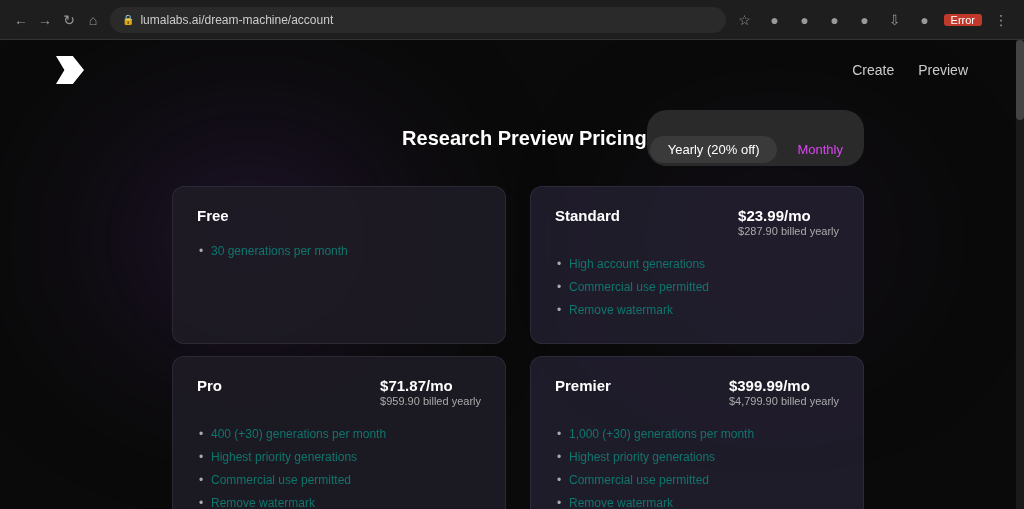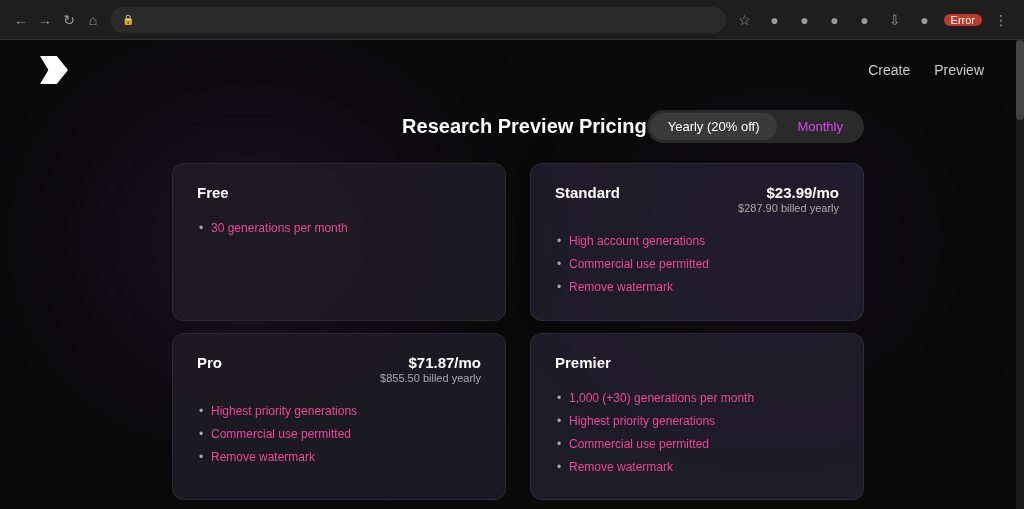--- a/index.html
+++ b/index.html
@@ -53,21 +53,21 @@
     .browser-action-btn {
       width: 22px; height: 22px;
       display: flex; align-items: center; justify-content: center;
       color: #999; font-size: 14px;
     }
     .error-badge {
       background: #c0392b;
       color: #fff;
       font-size: 11px;
       padding: 0 7px;
-      border-radius: 8px;
+      border-radius: 3px;
       font-weight: 500;
     }
 
     
     .page {
       background: #0a0a0a;
       height: calc(509px - 40px);
       position: relative;
       overflow: hidden;
     }
@@ -88,21 +88,21 @@
       width: 300px; height: 200px;
       background: radial-gradient(ellipse, rgba(60, 30, 90, 0.4) 0%, transparent 70%);
       top: 100px; right: 100px;
     }
 
     
     .navbar {
       display: flex;
       align-items: center;
       justify-content: space-between;
-      padding: 16px 40px;
+      padding: 16px 56px;
       position: relative;
       z-index: 10;
     }
     .logo {
       width: 28px; height: 28px;
       background: #fff;
       clip-path: polygon(0 0, 60% 0, 100% 50%, 60% 100%, 0 100%, 30% 50%);
     }
     .nav-links {
       display: flex;
@@ -145,20 +145,21 @@
       gap: 2px;
     }
     .toggle-btn {
       padding: 6px 18px;
       border-radius: 16px;
       font-size: 13px;
       cursor: pointer;
       border: none;
       font-weight: 500;
       transition: background 0.2s;
+      margin-top: 23px;
     }
     .toggle-btn.active {
       background: #3a3a3a;
       color: #fff;
     }
     .toggle-btn.inactive {
       background: transparent;
       color: #d946ef;
     }
 
@@ -190,21 +191,20 @@
       margin-bottom: 16px;
     }
 
     .plan-name {
       font-size: 15px;
       font-weight: 700;
       color: #fff;
     }
 
     .plan-price-block {
-      text-align: right;
     }
 
     .plan-price {
       font-size: 15px;
       font-weight: 700;
       color: #fff;
     }
 
     .plan-billed {
       font-size: 11px;
@@ -212,21 +212,21 @@
       display: block;
     }
 
     .plan-features {
       list-style: none;
       padding: 0;
     }
 
     .plan-features li {
       font-size: 12px;
-      color: #ec4899;
+      color: #0f766e;
       padding: 2px 0;
       padding-left: 14px;
       position: relative;
       line-height: 1.6;
     }
 
     .plan-features li::before {
       content: '•';
       position: absolute;
       left: 2px;
@@ -256,20 +256,21 @@
 
 <div class="browser-chrome">
   <div class="browser-nav-btns">
     <div class="nav-icon">←</div>
     <div class="nav-icon">→</div>
     <div class="nav-icon">↻</div>
     <div class="nav-icon">⌂</div>
   </div>
   <div class="address-bar">
     <span class="address-lock">🔒</span>
+    <span>lumalabs.ai/dream-machine/account</span>
   </div>
   <div class="browser-actions">
     <div class="browser-action-btn">☆</div>
     <div class="browser-action-btn">●</div>
     <div class="browser-action-btn">●</div>
     <div class="browser-action-btn">●</div>
     <div class="browser-action-btn">●</div>
     <div class="browser-action-btn">⇩</div>
     <div class="browser-action-btn">●</div>
     <div class="error-badge">Error</div>
@@ -324,33 +325,38 @@
           <li>Commercial use permitted</li>
           <li>Remove watermark</li>
         </ul>
       </div>
 
       <div class="plan-card pro">
         <div class="plan-card-header">
           <span class="plan-name">Pro</span>
           <div class="plan-price-block">
             <span class="plan-price">$71.87/mo</span>
-            <span class="plan-billed">$855.50 billed yearly</span>
+            <span class="plan-billed">$959.90 billed yearly</span>
           </div>
         </div>
         <ul class="plan-features">
+          <li>400 (+30) generations per month</li>
           <li>Highest priority generations</li>
           <li>Commercial use permitted</li>
           <li>Remove watermark</li>
         </ul>
       </div>
 
       <div class="plan-card premier">
         <div class="plan-card-header">
           <span class="plan-name">Premier</span>
+          <div class="plan-price-block">
+            <span class="plan-price">$399.99/mo</span>
+            <span class="plan-billed">$4,799.90 billed yearly</span>
+          </div>
         </div>
         <ul class="plan-features">
           <li>1,000 (+30) generations per month</li>
           <li>Highest priority generations</li>
           <li>Commercial use permitted</li>
           <li>Remove watermark</li>
         </ul>
       </div>
 
     </div>

